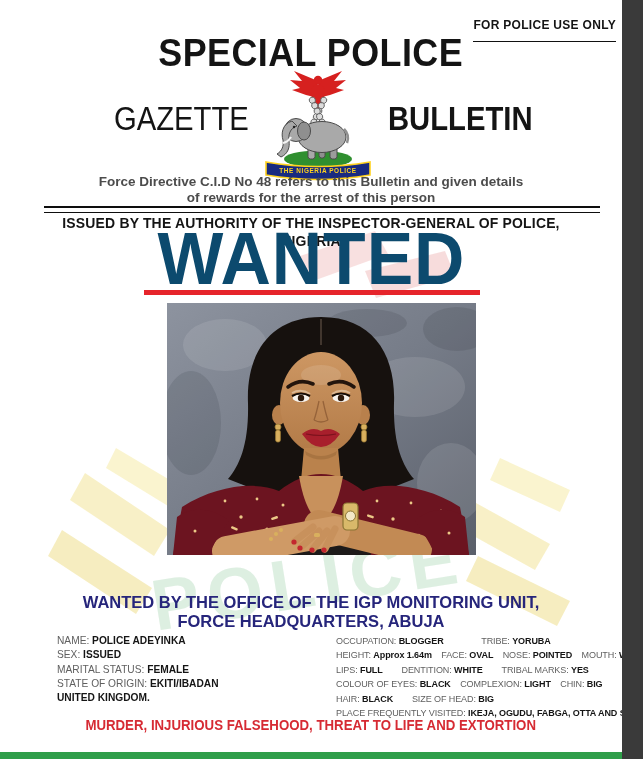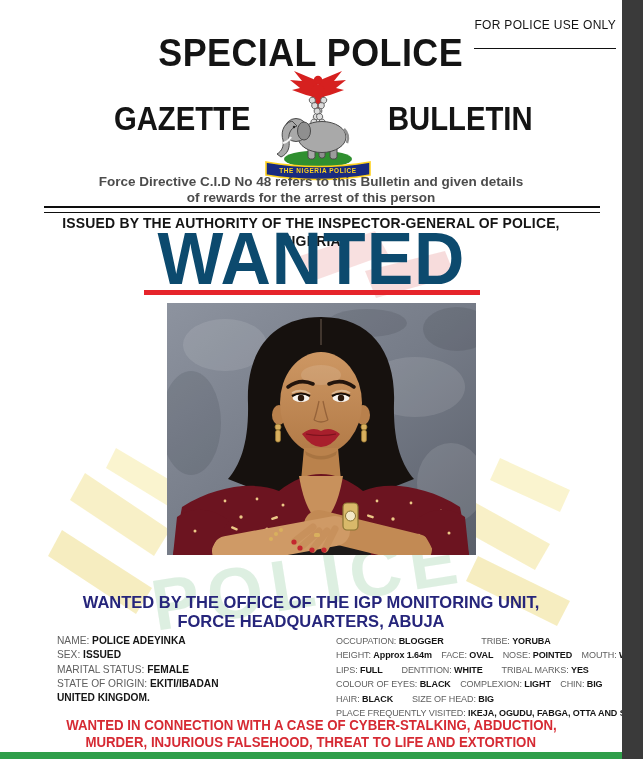--- a/index.html
+++ b/index.html
@@ -11,26 +11,26 @@
   .center { left:0; width:622px; text-align:center;font-weight:bold; }
   .squeeze { display:inline-block; transform:scaleX(0.9); transform-origin:center; }
 
   
   .side-bar { right:0; top:0; width:21px; height:759px; background:#3a3a3a; }
   .footer-bar { left:0; top:752px; width:622px; height:7px; background:#2f9e4a; }
 
   
   .police-use { top:15px; left:470px; width:146px; text-align:right; }
   .police-use span {
-    font-size:12px; font-weight:normal; letter-spacing:0.3px;
-    border-bottom:1.5px solid #111; padding-bottom:16px; white-space:nowrap;
+    font-size:12px; font-weight:bold; letter-spacing:0.3px;
+    border-bottom:1.5px solid #111; padding-bottom:9px; white-space:nowrap;
   }
   .title-main { top:31px; font-size:39px; font-weight:700; letter-spacing:0.5px; }
   .title-main .squeeze { transform:scaleX(0.92); }
-  .title-left  { top:99px; left:114px; font-size:34px; font-weight:700; }
+  .title-left  { top:99px; left:114px; font-size:34px; font-weight:400; }
   .title-left .squeeze, .title-right .squeeze { transform:scaleX(0.86); transform-origin:left center; }
   .title-right { top:99px; left:388px; font-size:34px; font-weight:800; }
   .crest { left:256px; top:67px; width:124px; height:118px; }
 
   .directive { top:174px; font-size:13.5px; line-height:16px; color:#4c4c4c; }
   .rule { top:206px; left:44px; width:556px; height:4px;
           border-top:2.5px solid #0e0e0e; border-bottom:1.5px solid #0e0e0e; }
   .issued { top:214px; font-size:15.5px; font-weight:800; letter-spacing:0.2px; }
   .issued .squeeze { transform:scaleX(0.9); }
 
@@ -351,19 +351,18 @@
       <span class="pair"><span class="lbl">SIZE OF HEAD:</span>
       <span class="val">BIG</span></span>
     </div>
     <div class="drow">
       <span class="pair"><span class="lbl">PLACE FREQUENTLY VISITED:</span>
       <span class="val">IKEJA, OGUDU, FABGA, OTTA AND SANGO</span></span>
     </div>
   </div>
 
   <div class="abs center charge">
-    <div><span class="squeeze">WANTED IN CONNECTION WITH A CASE OF CYBER-STALKING, ABDUCTION,</span></div>
     <div><span class="squeeze">MURDER, INJURIOUS FALSEHOOD, THREAT TO LIFE AND EXTORTION</span></div>
   </div>
 
   <div class="abs footer-bar"></div>
   <div class="abs side-bar"></div>
 </div>
 
 </body></html>

